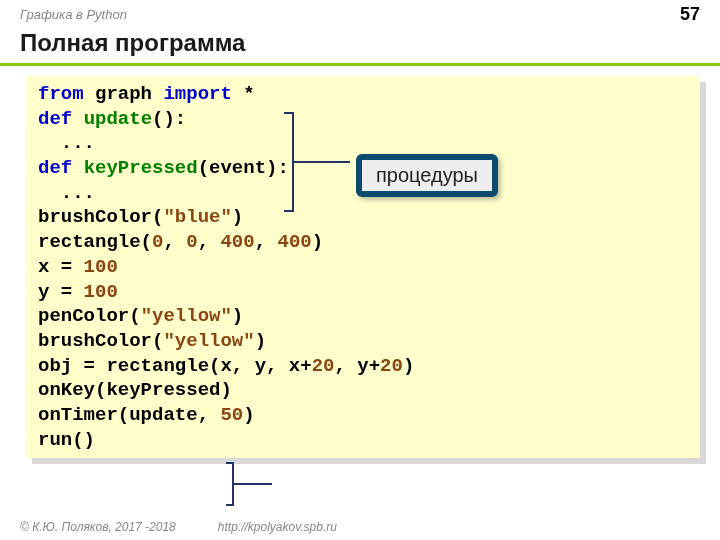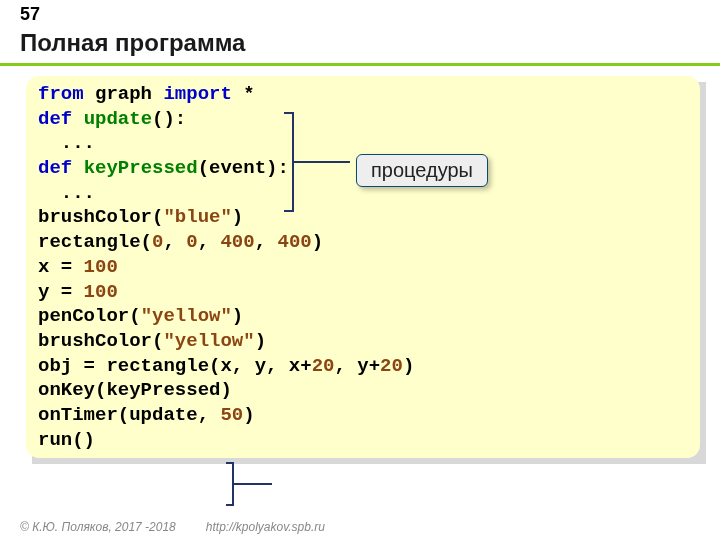--- a/index.html
+++ b/index.html
@@ -47,30 +47,29 @@
   .code-block {
     position: relative;
     background: #ffffcc;
     padding: 6px 12px 6px 12px;
     font-family: "Courier New", monospace;
     font-size: 19px;
     font-weight: bold;
     line-height: 1.3;
     z-index: 1;
     white-space: pre;
-    border-radius: 13px;
   }
   .kw-blue { color: #0000cc; }
   .kw-green { color: #008000; }
   .kw-black { color: #000; }
   .kw-brown { color: #8b4513; }
   .callout {
     position: absolute;
     background: #eeeeee;
-    border: 1px solid #0c4a6e;
+    border: 6px solid #0c4a6e;
     border-radius: 6px;
     padding: 4px 14px;
     font-size: 20px;
     color: #222;
     box-shadow: 3px 3px 5px rgba(0,0,0,0.25);
     z-index: 3;
     font-family: Arial, sans-serif;
     font-weight: normal;
     line-height: 1.15;
     text-align: center;
@@ -97,27 +96,28 @@
   .footer {
     position: absolute;
     bottom: 6px;
     left: 0;
     width: 100%;
     padding: 0 20px;
     font-size: 12px;
     color: #888;
     font-style: italic;
     display: flex;
-    gap: 30px;
+    gap: 42px;
   }
 </style>
 </head>
 <body>
 
 <div class="header-bar">
+  <span>Графика в Python</span>
   <span class="pageno">57</span>
 </div>
 
 <div class="title">Полная программа</div>
 
 <div class="code-area">
   <div class="code-shadow"></div>
   <div class="code-block"><span class="kw-blue">from</span> <span class="kw-black">graph</span> <span class="kw-blue">import</span> <span class="kw-black">*</span>
 <span class="kw-blue">def</span> <span class="kw-green">update</span><span class="kw-black">():</span>
 <span class="kw-black">  ...</span>

